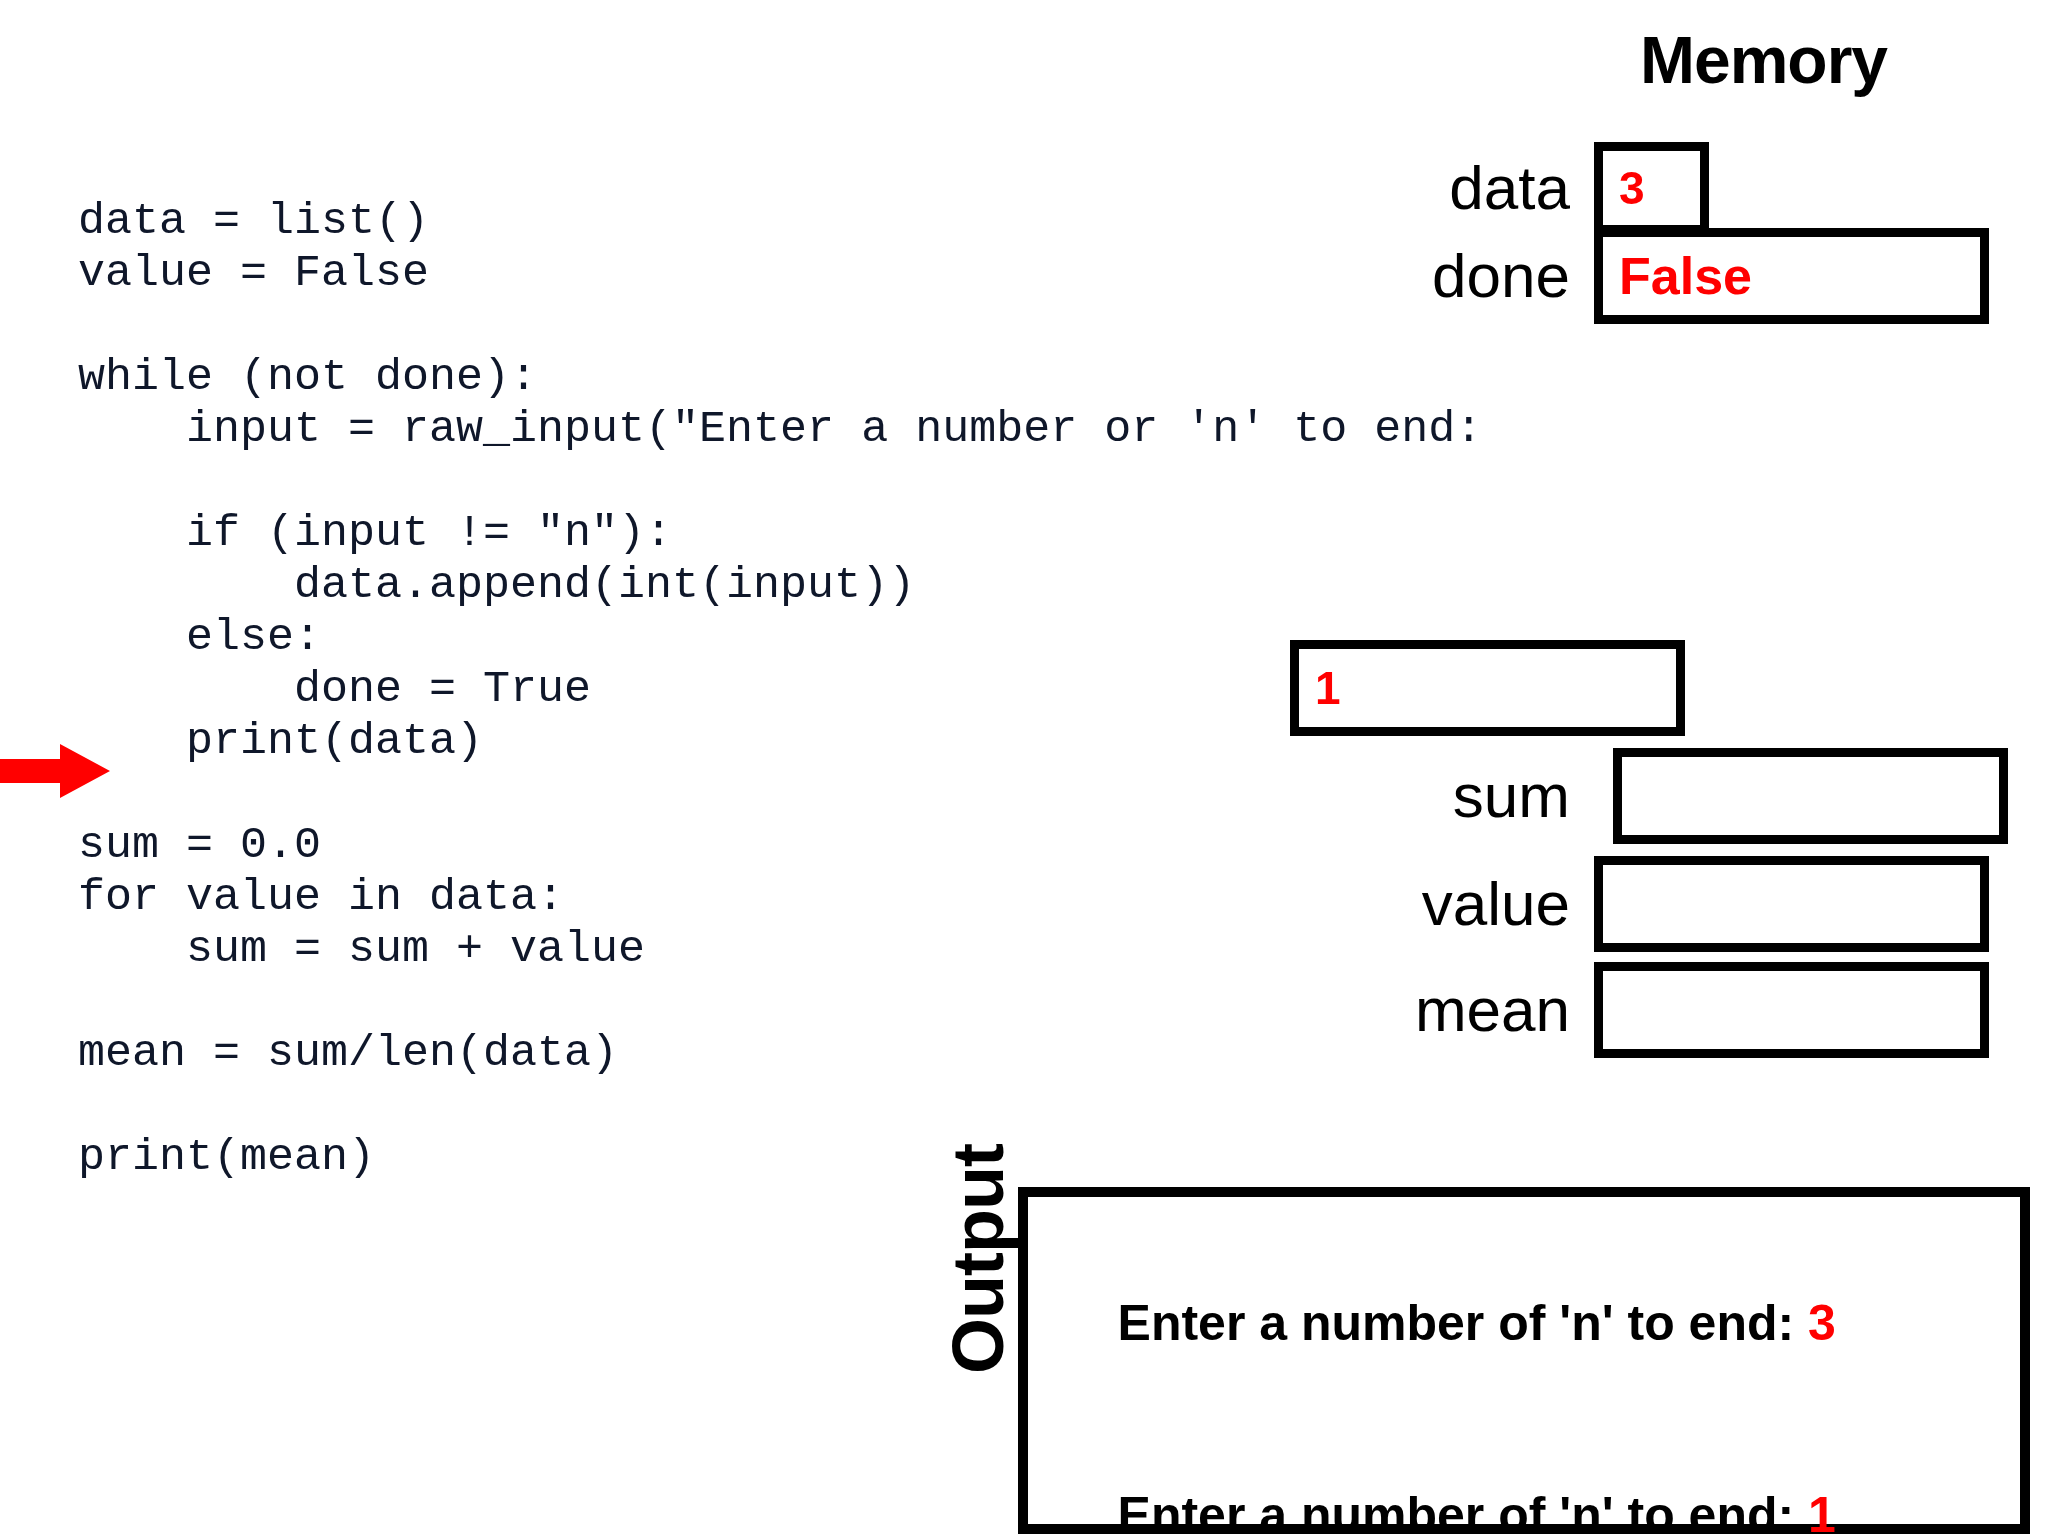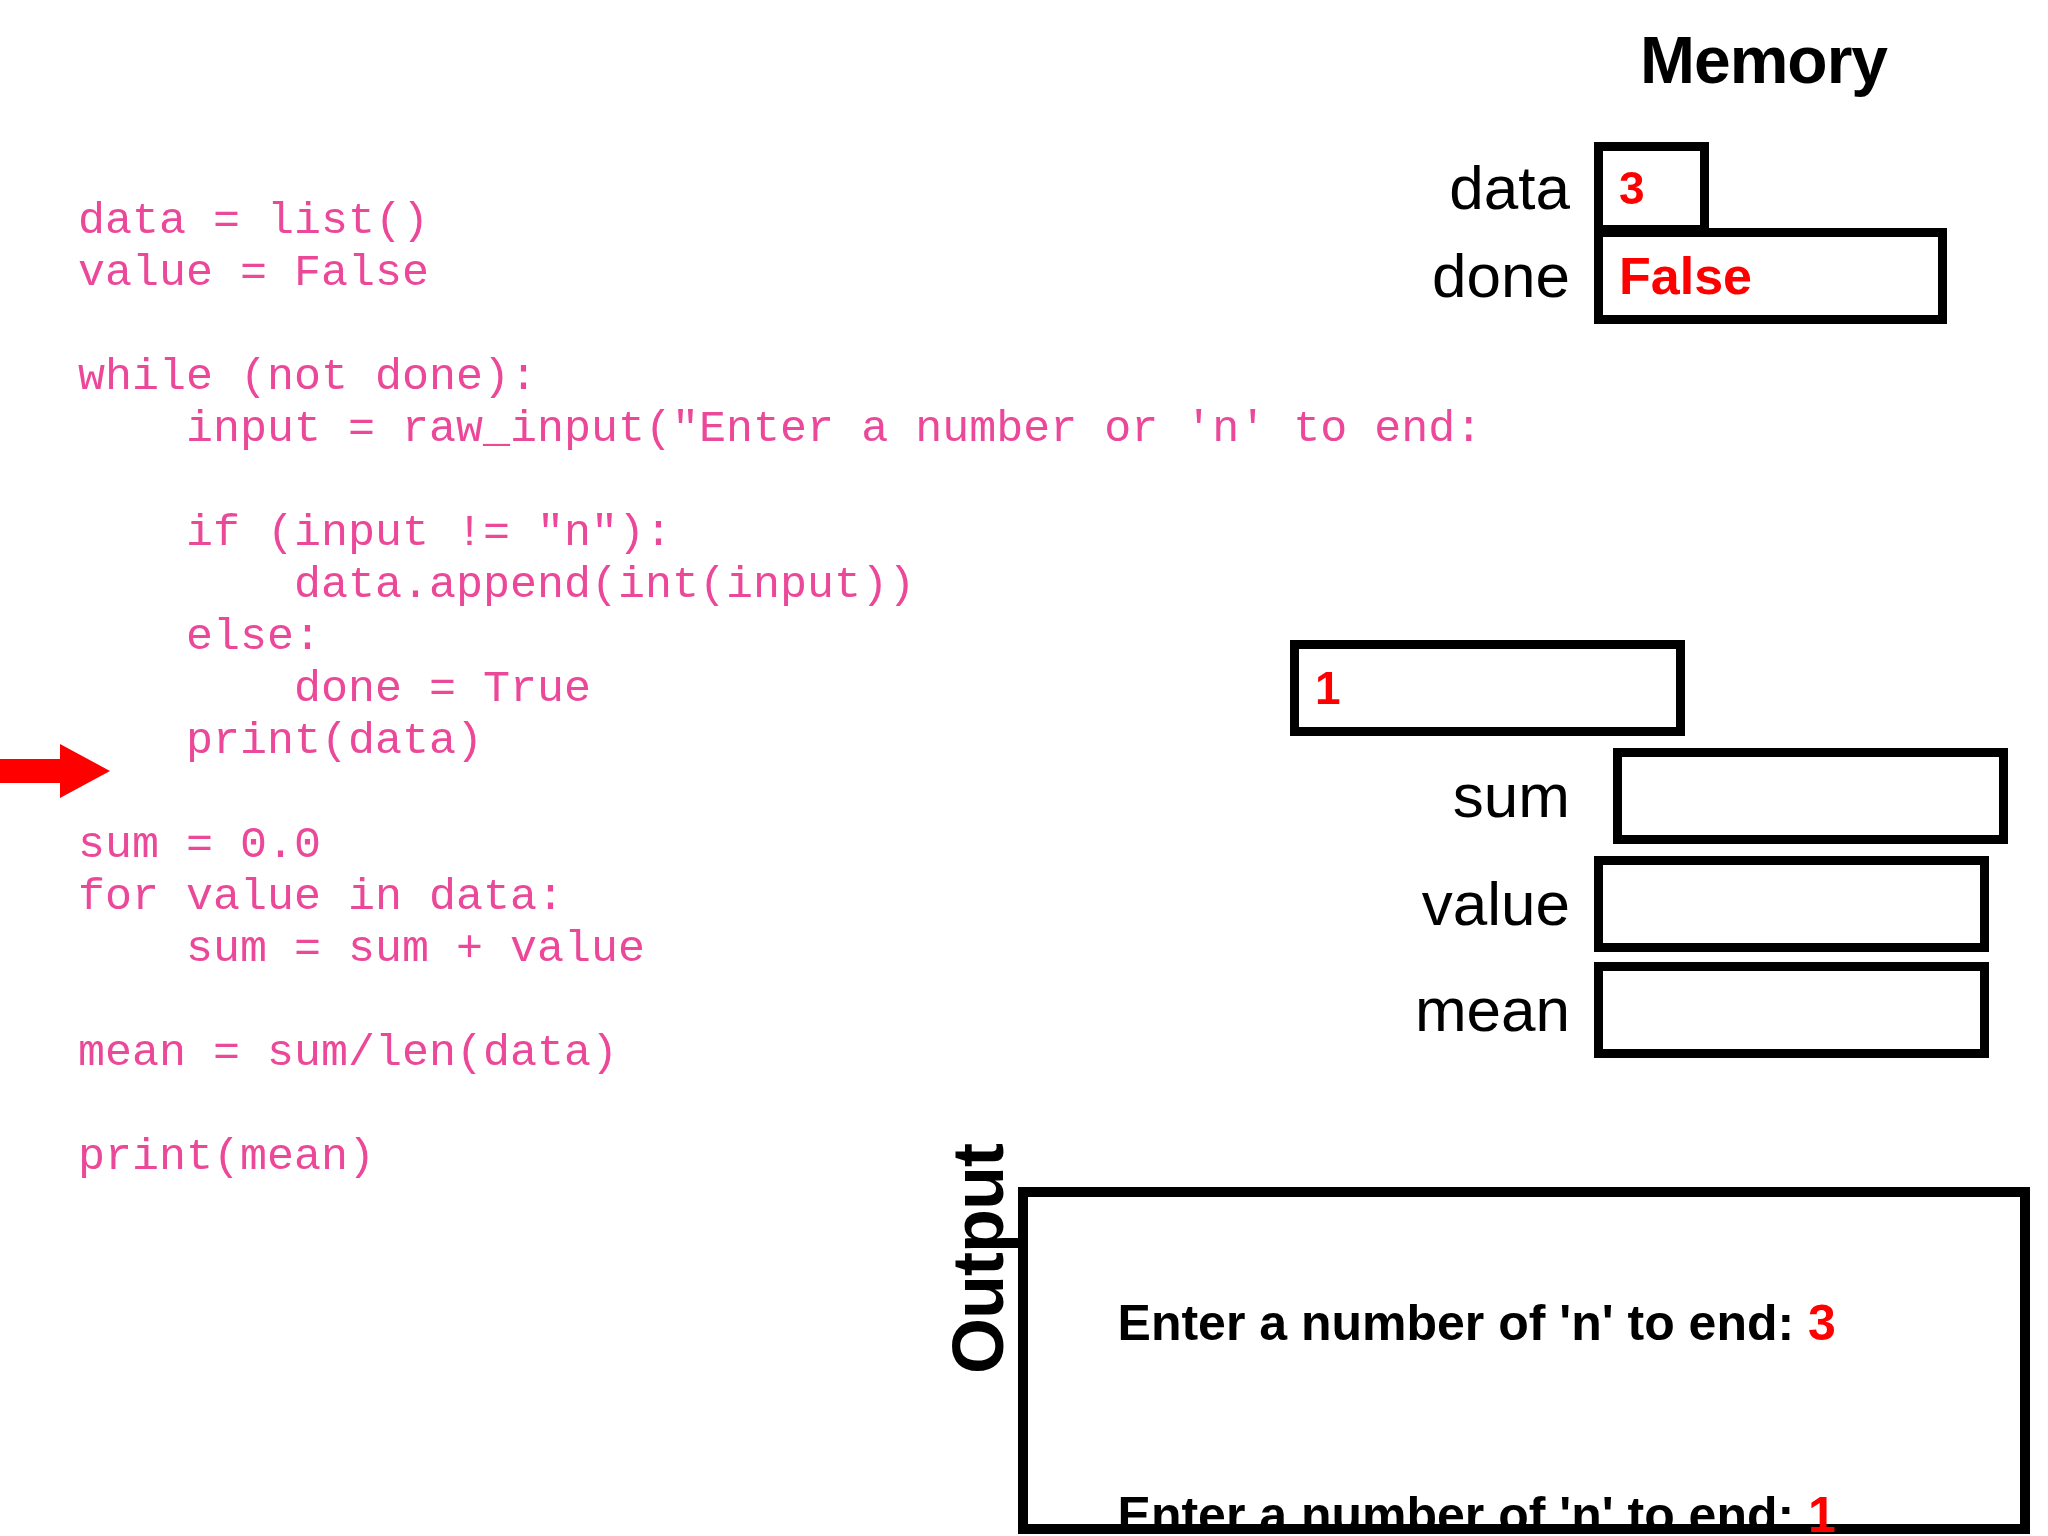--- a/index.html
+++ b/index.html
@@ -19,21 +19,21 @@
   #code-pane {
     position: absolute;
     left: 78px;
     top: 196px;
     width: 1400px;
   }
   .code-line {
     font-family: "Liberation Mono", "DejaVu Sans Mono", monospace;
     font-size: 45px;
     line-height: 52px;
-    color: #ec4899;
+    color: #0f172a;
     white-space: pre;
     letter-spacing: 0px;
   }
   .code-blank {
     height: 52px;
   }
 
   
   #exec-arrow {
     position: absolute;
@@ -81,21 +81,21 @@
     line-height: 1;
   }
 
   
   #row-data      { left: 1290px; top: 142px; }
   #row-data .mem-label { width: 280px; }
   #row-data .mem-box   { width: 115px; height: 92px; }
 
   #row-done      { left: 1290px; top: 228px; }
   #row-done .mem-label { width: 280px; }
-  #row-done .mem-box   { width: 353px; height: 96px; }
+  #row-done .mem-box   { width: 395px; height: 96px; }
   #row-done .mem-value { font-size: 52px; }
 
   #row-input     { left: 1290px; top: 640px; }
   #row-input .mem-label { width: 280px; }
   #row-input .mem-box   { width: 395px; height: 96px; }
 
   #row-sum       { left: 1290px; top: 748px; gap: 19px; }
   #row-sum .mem-label { width: 280px; }
   #row-sum .mem-box   { width: 395px; height: 96px; }
 

